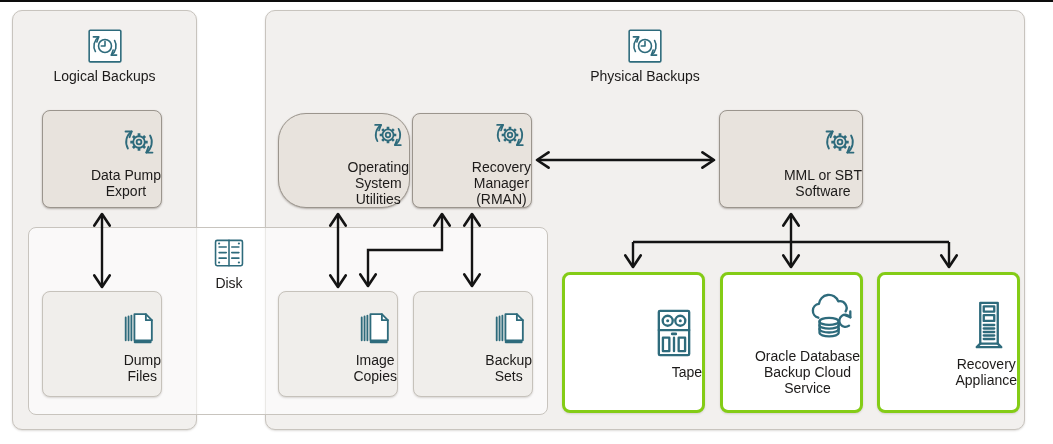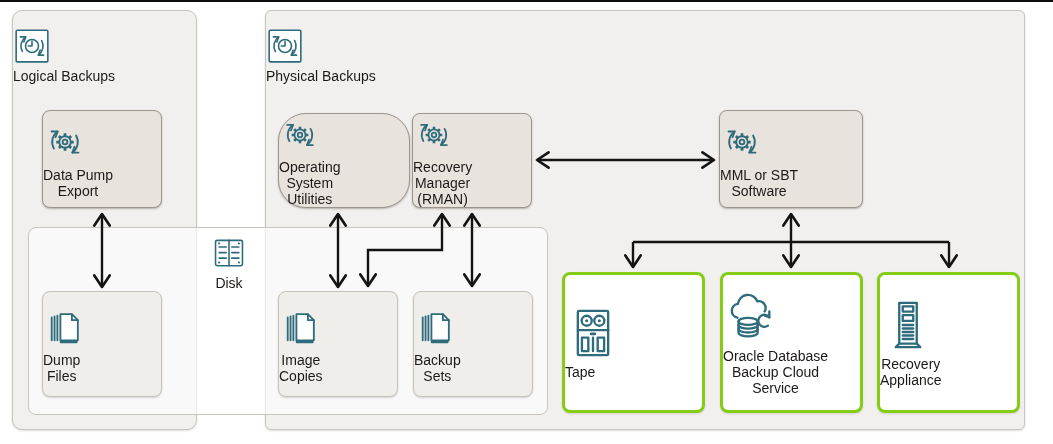--- a/index.html
+++ b/index.html
@@ -6,31 +6,31 @@
   .stage{
     position:relative;width:1053px;height:444px;background:#fff;overflow:hidden;
     font-family:"Liberation Sans",sans-serif;color:#1c1a19;
   }
   .top-rule{position:absolute;left:0;top:0;width:100%;height:2px;background:#0d0d0d;}
   .container{
     position:absolute;background:#f2f0ee;border:1px solid #c8c4be;border-radius:10px;
     box-shadow:0 1px 2px rgba(70,60,50,.18);
   }
   #c-logical{left:12px;top:10px;width:183px;height:418px;}
-  #c-physical{left:265px;top:10px;width:758px;height:418px;border-radius:6px;}
+  #c-physical{left:265px;top:10px;width:758px;height:418px;}
   #disk-box{
     position:absolute;left:28px;top:227px;width:518px;height:186px;
     background:rgba(255,255,255,.62);border:1px solid #c8c4be;border-radius:8px;
   }
   .container-header{
     position:absolute;top:16px;left:0;right:0;
-    display:flex;flex-direction:column;align-items:flex-start;gap:3px;
+    display:flex;flex-direction:column;align-items:center;gap:3px;
   }
   .node{
-    position:absolute;display:flex;flex-direction:column;align-items:flex-start;
+    position:absolute;display:flex;flex-direction:column;align-items:flex-end;
     justify-content:center;gap:3px;border-radius:8px;box-sizing:border-box;
   }
   .node.action{background:#e8e3dd;border:1px solid #9b958d;box-shadow:0 1px 2px rgba(60,50,40,.35);}
   .node.file{background:#f0eeeb;border:1px solid #c6c2bb;box-shadow:0 1px 2px rgba(60,50,40,.18);}
   .node.target{background:#ffffff;border:3px solid #84cc16;box-shadow:0 1px 2px rgba(60,50,40,.15);}
   #n-data-pump{left:42px;top:110px;width:120px;height:98px;}
   #n-os-utilities{left:278px;top:113px;width:132px;height:95px;border-radius:28px;}
   #n-rman{left:412px;top:113px;width:120px;height:95px;}
   #n-mml{left:719px;top:110px;width:144px;height:98px;}
   #n-dump-files{left:42px;top:291px;width:120px;height:106px;}

